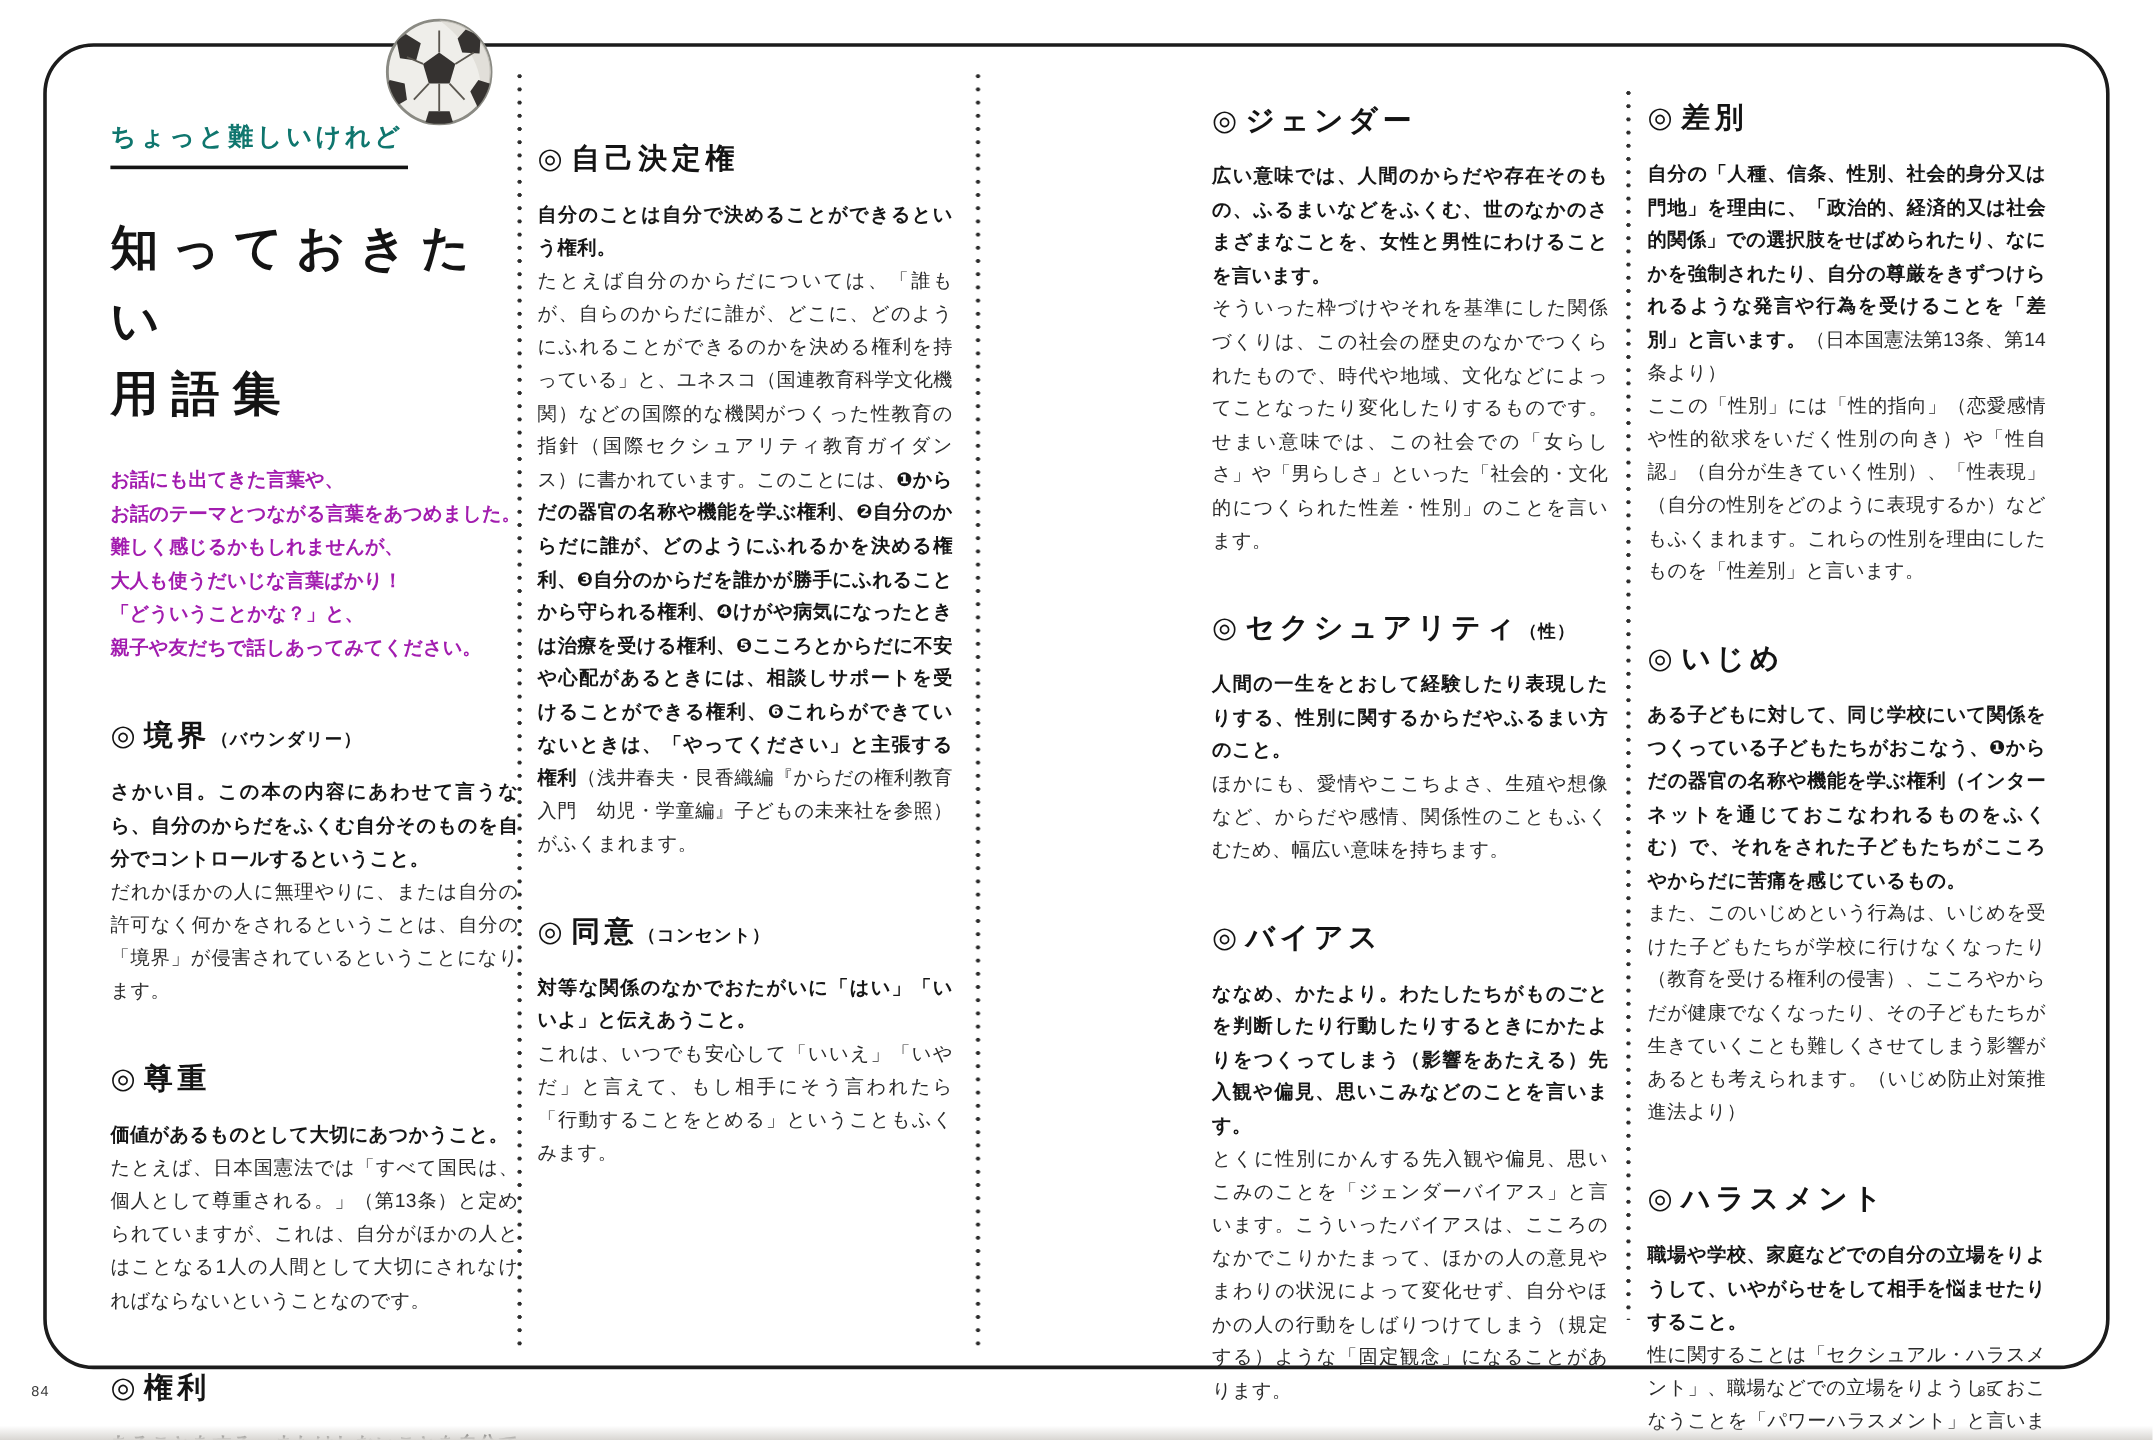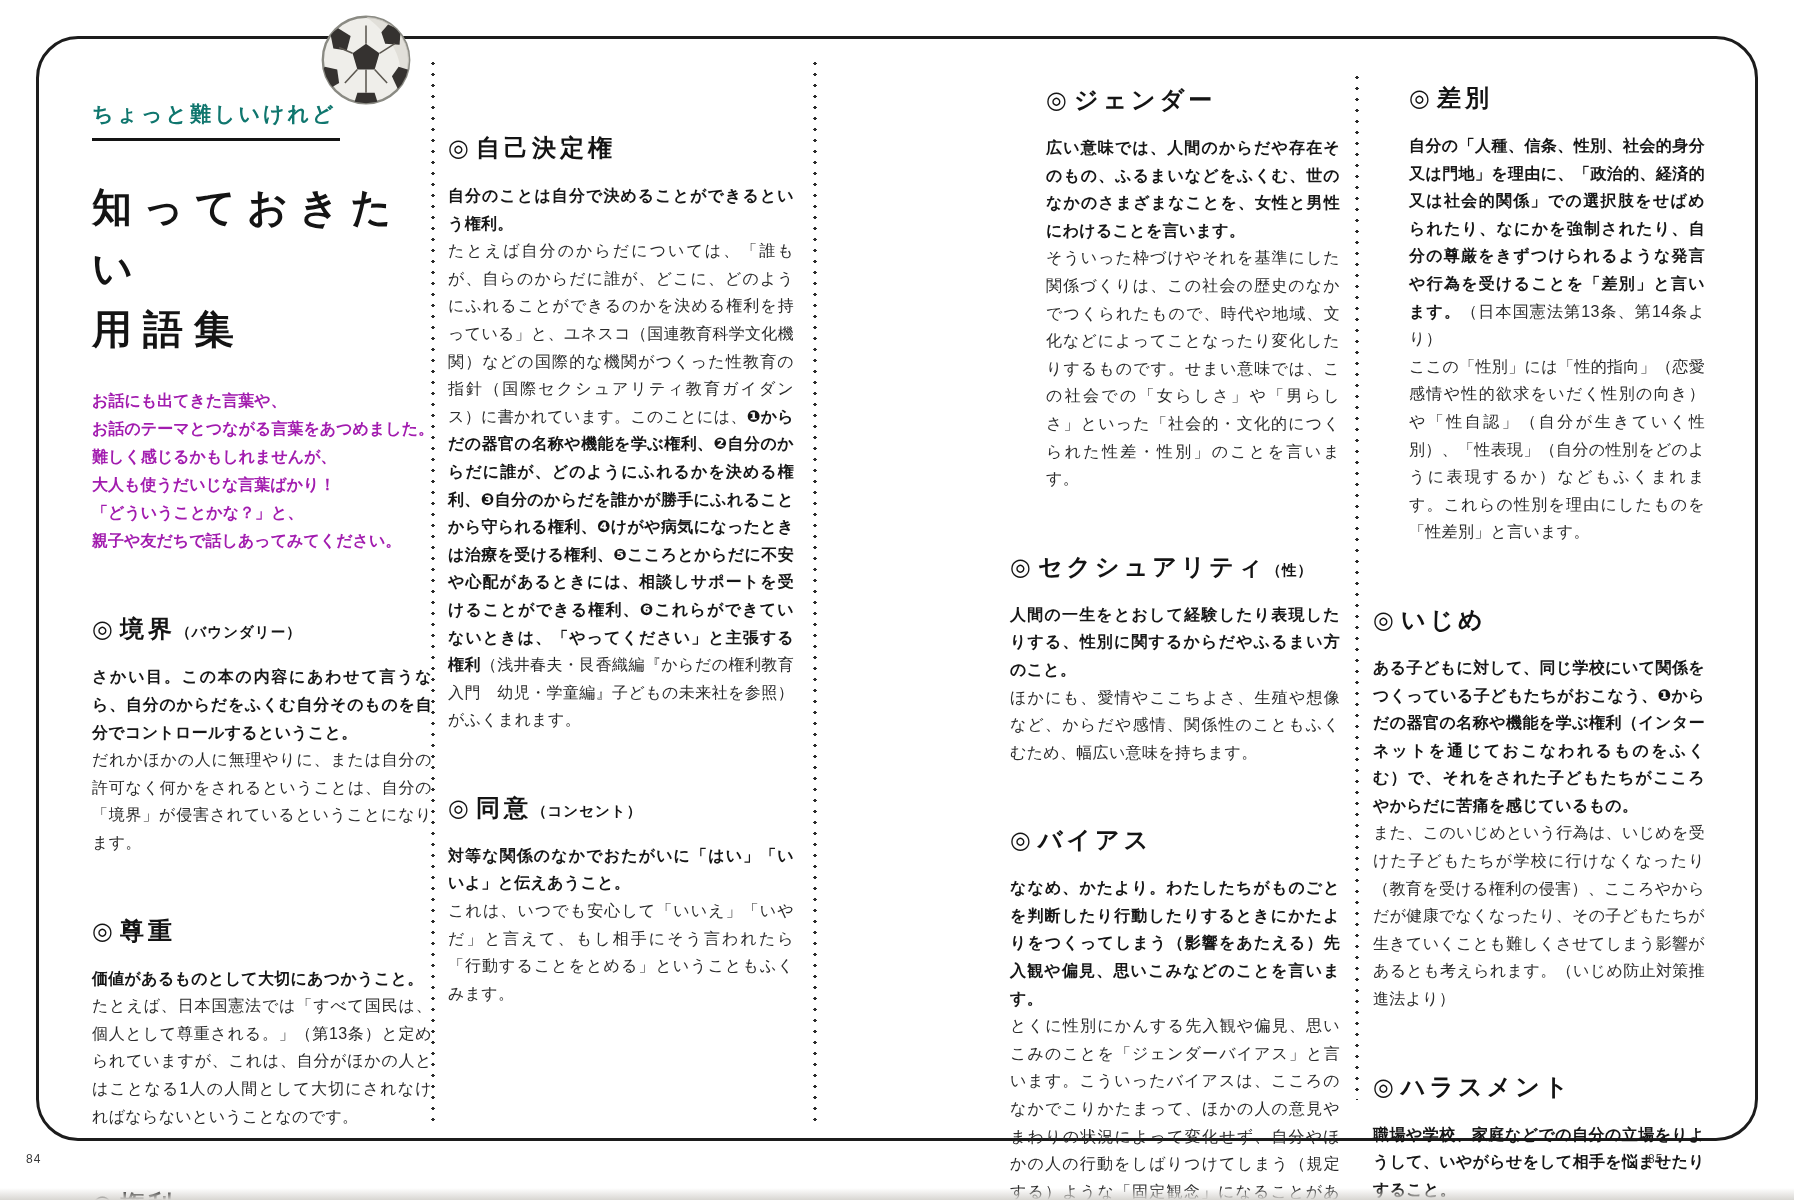--- a/index.html
+++ b/index.html
@@ -76,22 +76,22 @@
   .intro {
     margin-top: 28px;
     font-size: 16px;
     font-weight: bold;
     line-height: 28px;
     color: #a21caf;
   }
   .intro-line { white-space: nowrap; }
 
   
-  .entry { margin-top: 58px; }
-  .entry.first { margin-top: 0; margin-left: 36px; }
+  .entry { margin-top: 42px; }
+  .entry.first { margin-top: 0; }
   .entry-heading {
     font-size: 24px;
     font-weight: bold;
     color: #141414;
     letter-spacing: 4px;
     margin-bottom: 18px;
     white-space: nowrap;
   }
   .entry-heading .mark { letter-spacing: 0; margin-right: 7px; font-weight: normal; }
   .entry-heading .yomi { font-size: 14.5px; letter-spacing: 1px; font-weight: bold; }

